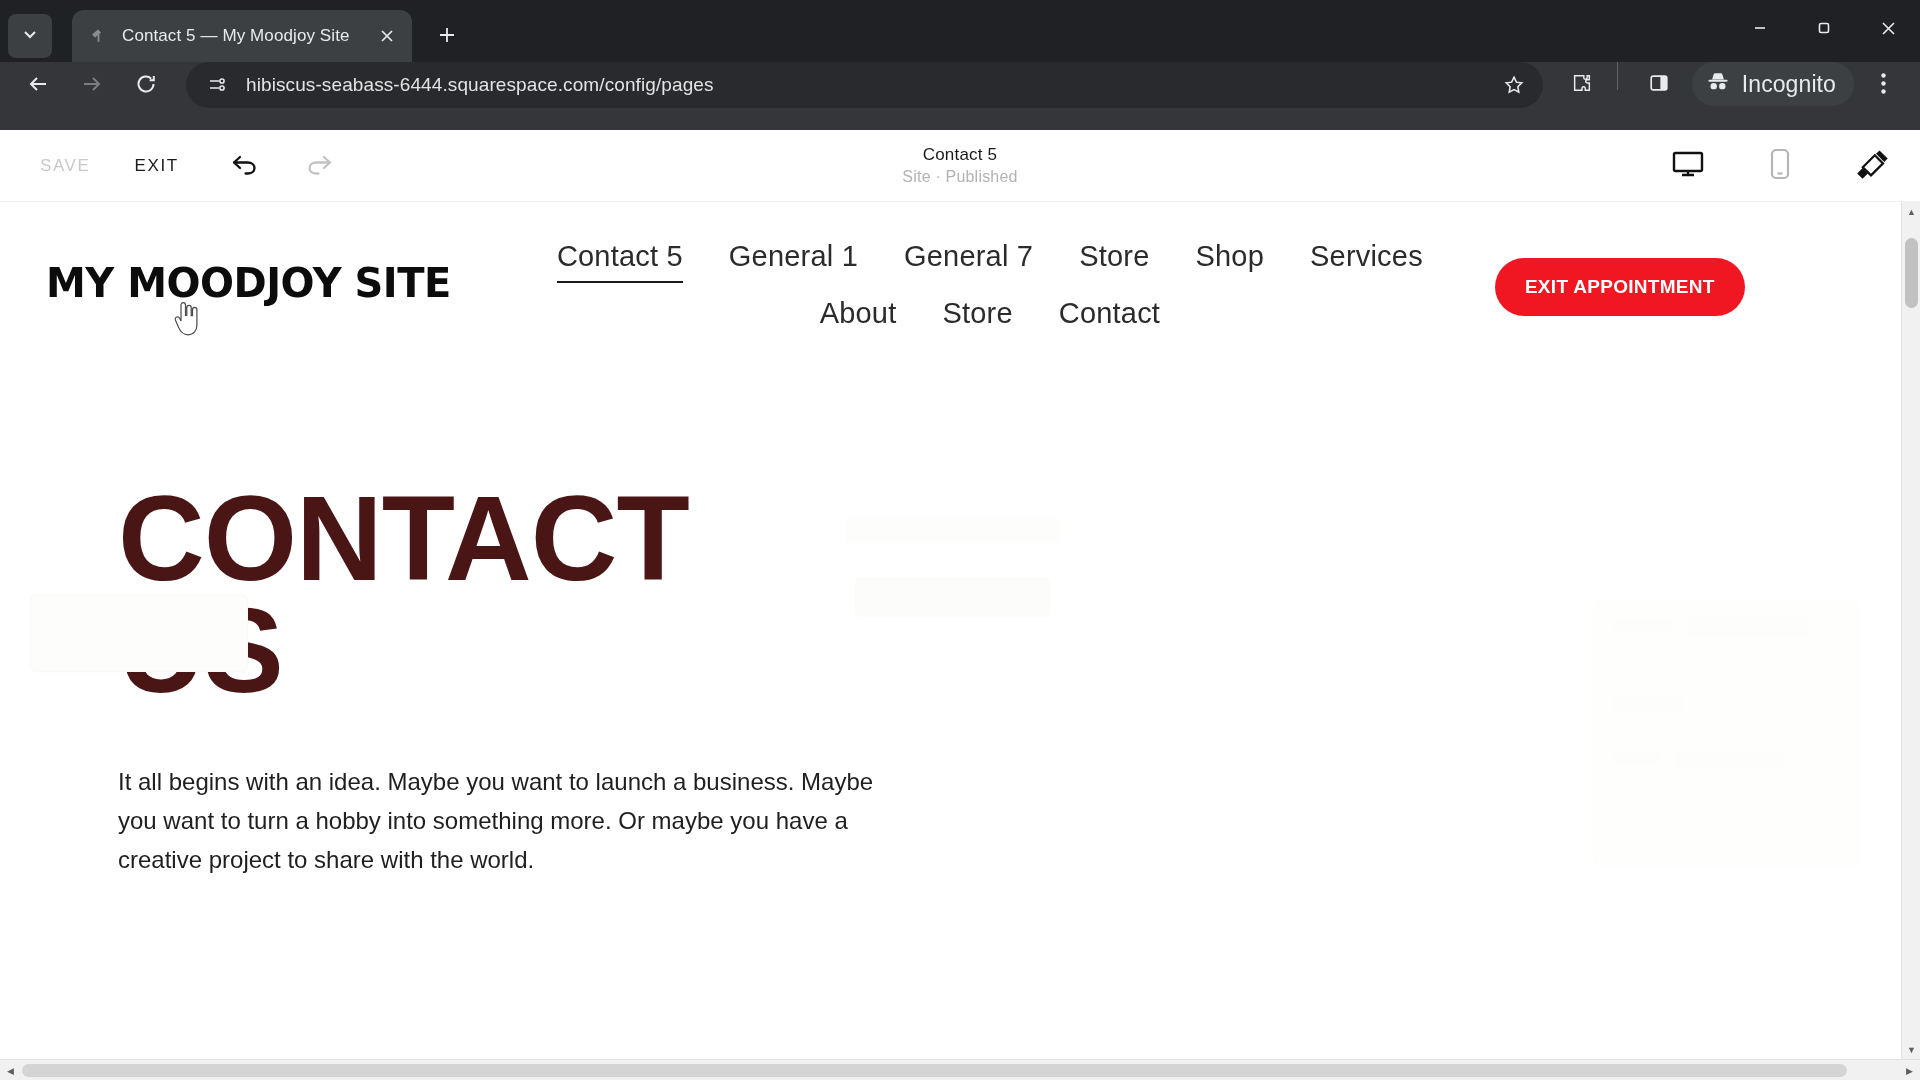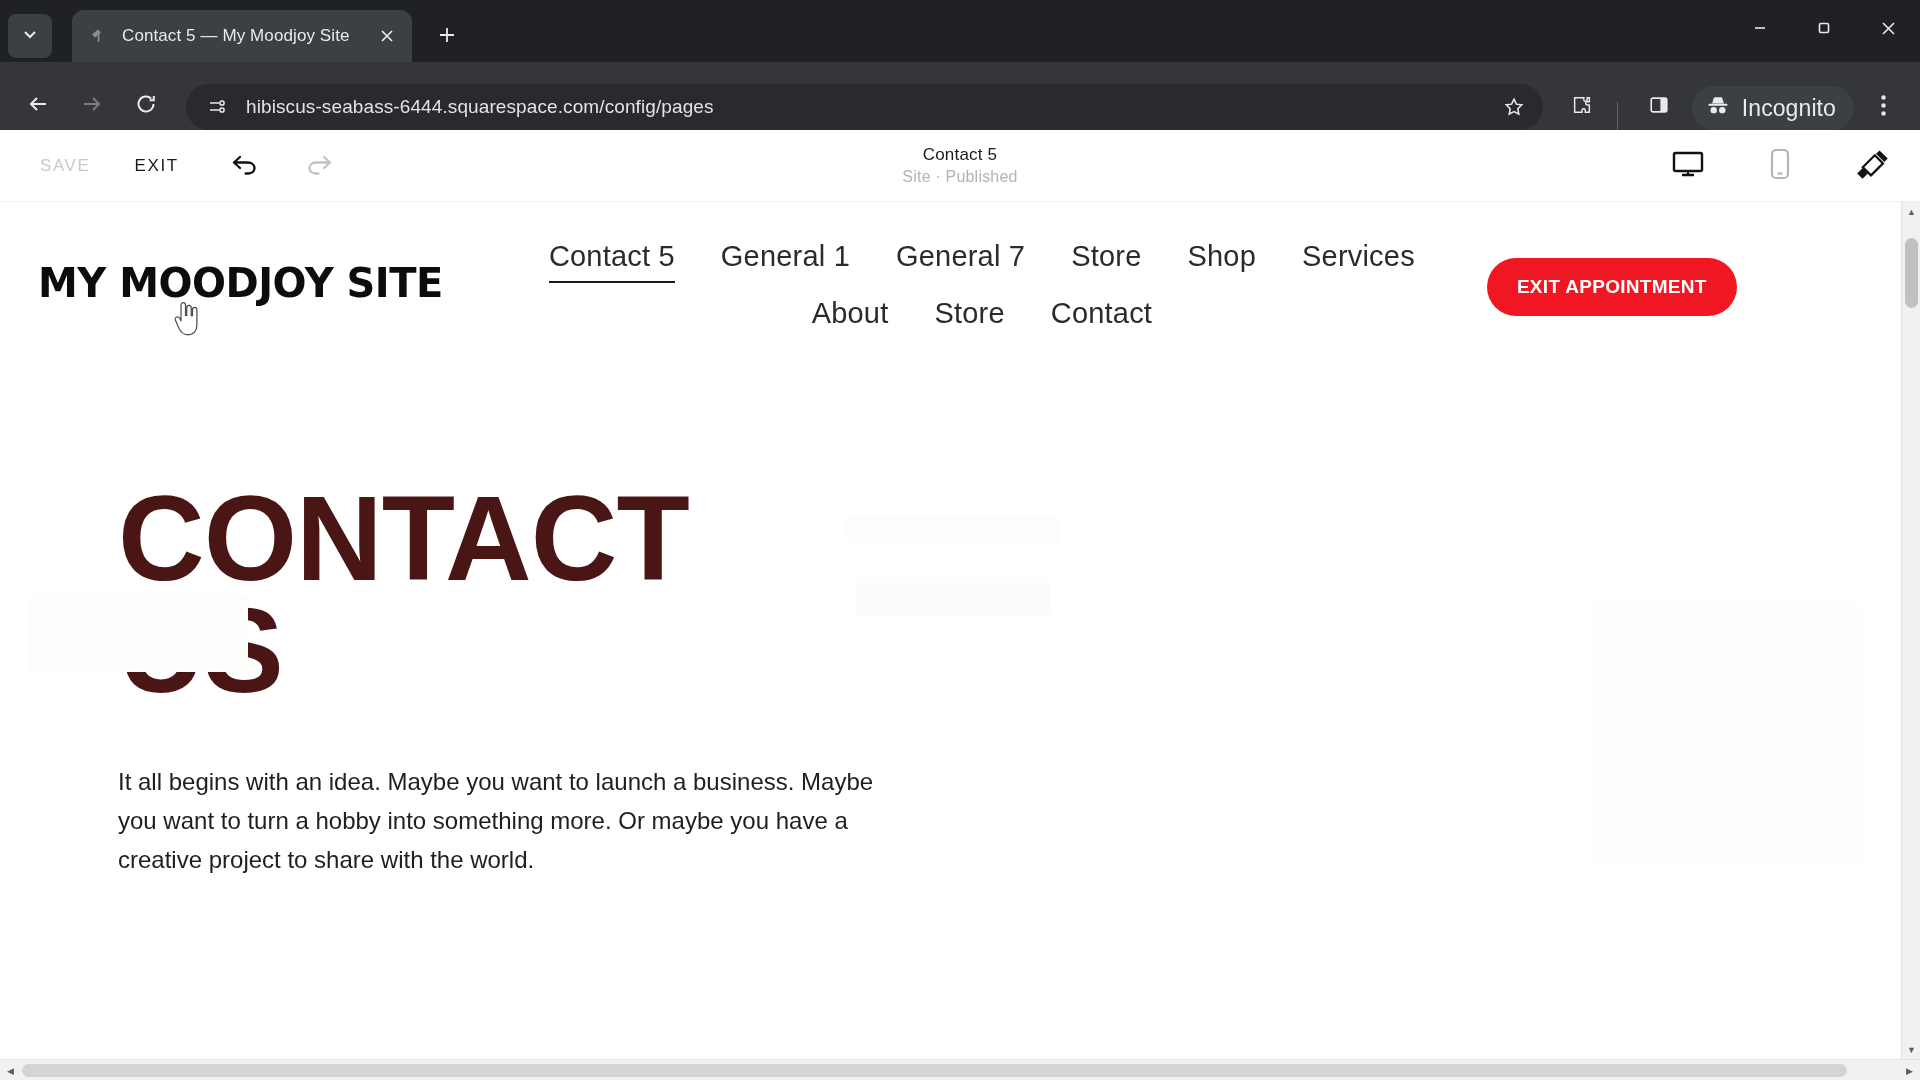--- a/index.html
+++ b/index.html
@@ -90,21 +90,21 @@
     display: flex; align-items: center; justify-content: center;
     color: #e8eaed;
     cursor: pointer;
   }
   .win-btn svg { stroke: #e8eaed; fill: none; stroke-width: 1.6; }
 
   .toolbar {
     height: 68px;
     background: #35363a;
     display: flex;
-    align-items: flex-end;
+    align-items: flex-start;
     padding: 0 14px;
     flex: 0 0 68px;
   }
   .nav-btn {
     width: 48px; height: 48px;
     display: flex; align-items:center; justify-content:center;
     border-radius: 50%;
     margin-right: 6px;
     cursor: pointer;
   }
@@ -219,20 +219,21 @@
   .site {
     position: absolute;
     inset: 0 19px 21px 0;
     background: #ffffff;
     overflow: hidden;
   }
 
   .site-header {
     display: flex; align-items: flex-start;
     padding: 36px 20px 0 38px;
+    margin-left: 8px;
   }
   .site-logo {
     font-family: "DejaVu Sans", sans-serif;
     font-weight: 900;
     font-size: 40px;
     letter-spacing: -0.5px;
     color: #0c0c0c;
     white-space: nowrap;
     padding-top: 22px;
     cursor: pointer;

